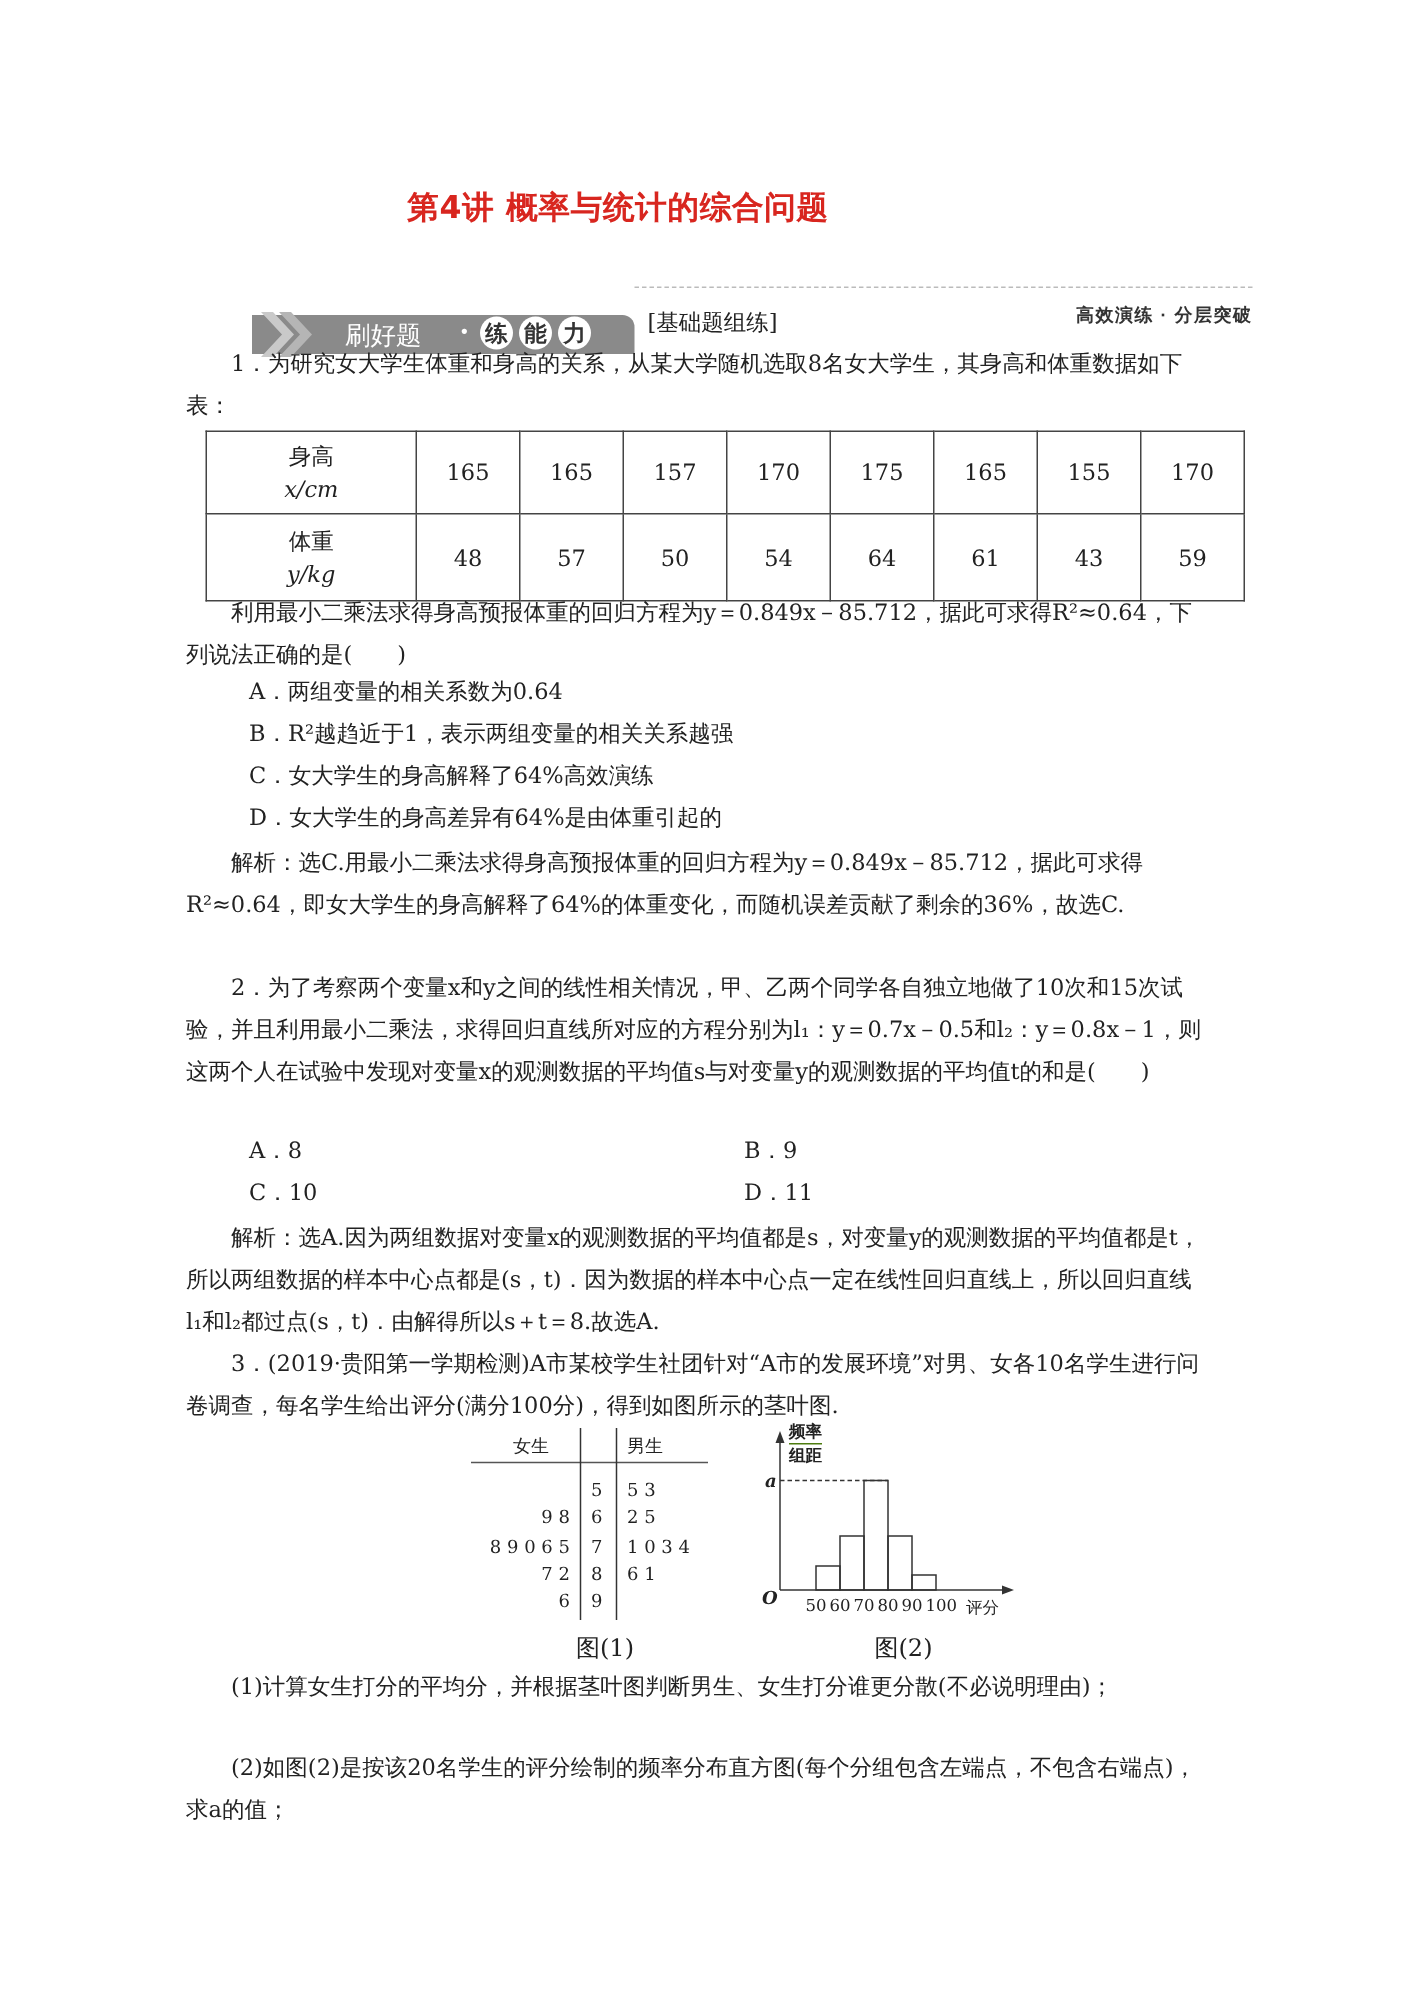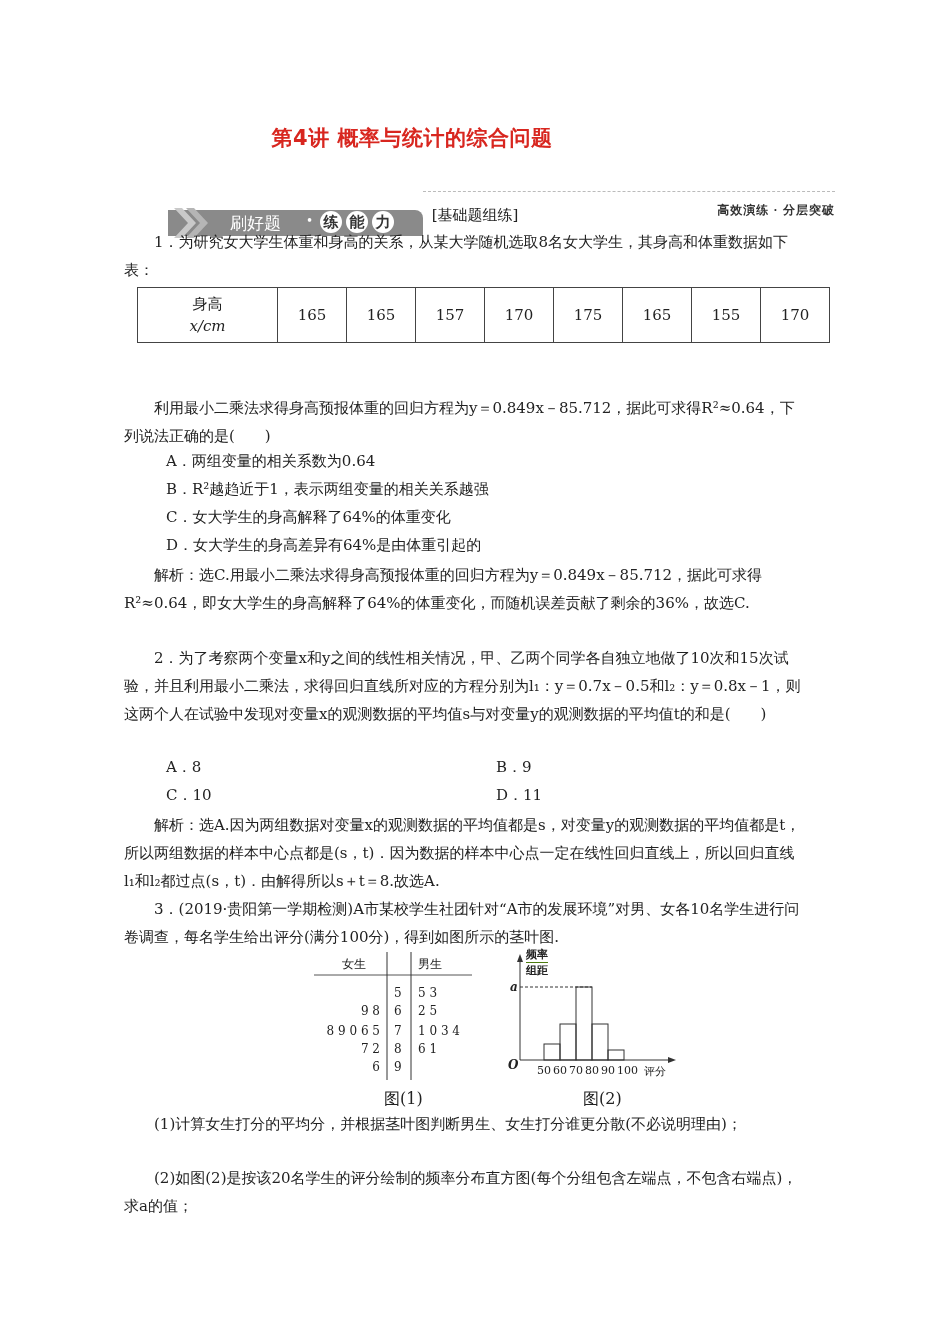--- a/index.html
+++ b/index.html
@@ -55,27 +55,38 @@
     <td class="hd"><span>身高</span><br><i>x/cm</i></td>
     <td>165</td>
     <td>165</td>
     <td>157</td>
     <td>170</td>
     <td>175</td>
     <td>165</td>
     <td>155</td>
     <td>170</td>
   </tr>
+  <tr class="r2">
+    <td class="hd"><span>体重</span><br><i>y/kg</i></td>
+    <td>48</td>
+    <td>57</td>
+    <td>50</td>
+    <td>54</td>
+    <td>64</td>
+    <td>61</td>
+    <td>43</td>
+    <td>59</td>
+  </tr>
 </tbody>
   </table>
 
 <div class="p ind" style="top:394px">利用最小二乘法求得身高预报体重的回归方程为y＝0.849x－85.712，据此可求得R²≈0.64，下列说法正确的是(　　)</div>
 <div class="opt" style="top:452px;left:166px">A．两组变量的相关系数为0.64</div>
 <div class="opt" style="top:480px;left:166px">B．R²越趋近于1，表示两组变量的相关关系越强</div>
-<div class="opt" style="top:508px;left:166px">C．女大学生的身高解释了64%的体重变化</div>
+<div class="opt" style="top:508px;left:166px">C．女大学生的身高解释了64%高效演练</div>
 <div class="opt" style="top:536px;left:166px">D．女大学生的身高差异有64%是由体重引起的</div>
 <div class="p ind" style="top:561px">解析：选C.用最小二乘法求得身高预报体重的回归方程为y＝0.849x－85.712，据此可求得R²≈0.64，即女大学生的身高解释了64%的体重变化，而随机误差贡献了剩余的36%，故选C.</div>
 
 <div class="p ind" style="top:644px">2．为了考察两个变量x和y之间的线性相关情况，甲、乙两个同学各自独立地做了10次和15次试验，并且利用最小二乘法，求得回归直线所对应的方程分别为l₁：y＝0.7x－0.5和l₂：y＝0.8x－1，则这两个人在试验中发现对变量x的观测数据的平均值s与对变量y的观测数据的平均值t的和是(　　)</div>
 <div class="opt" style="top:758px;left:166px">A．8</div>
 <div class="opt" style="top:758px;left:496px">B．9</div>
 <div class="opt" style="top:786px;left:166px">C．10</div>
 <div class="opt" style="top:786px;left:496px">D．11</div>
 <div class="p ind" style="top:811px">解析：选A.因为两组数据对变量x的观测数据的平均值都是s，对变量y的观测数据的平均值都是t，所以两组数据的样本中心点都是(s，t)．因为数据的样本中心点一定在线性回归直线上，所以回归直线l₁和l₂都过点(s，t)．由解得所以s＋t＝8.故选A.</div>
 

